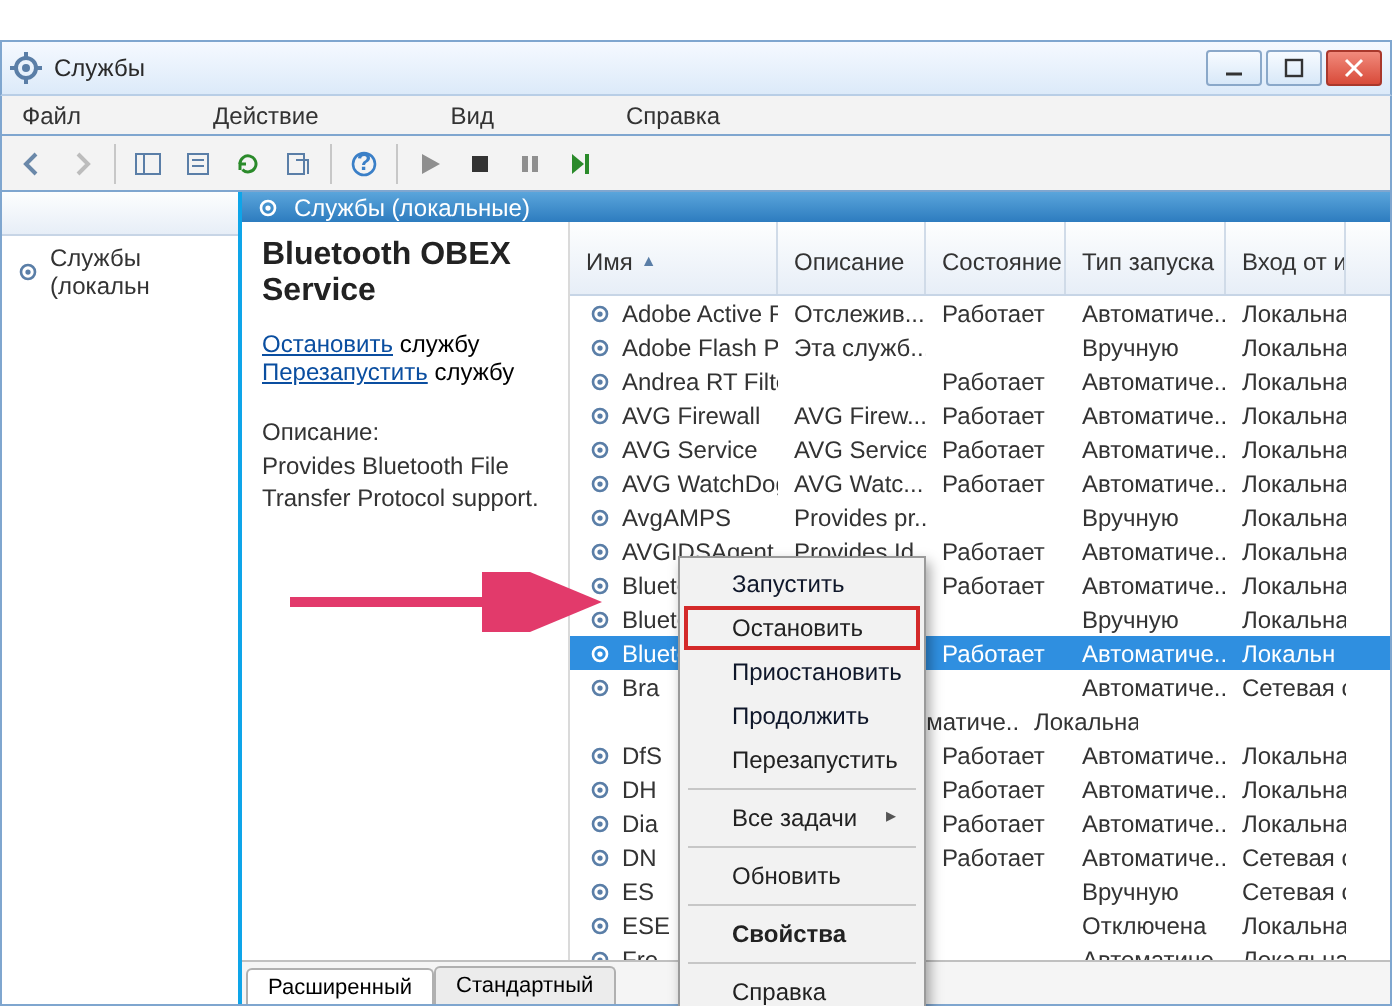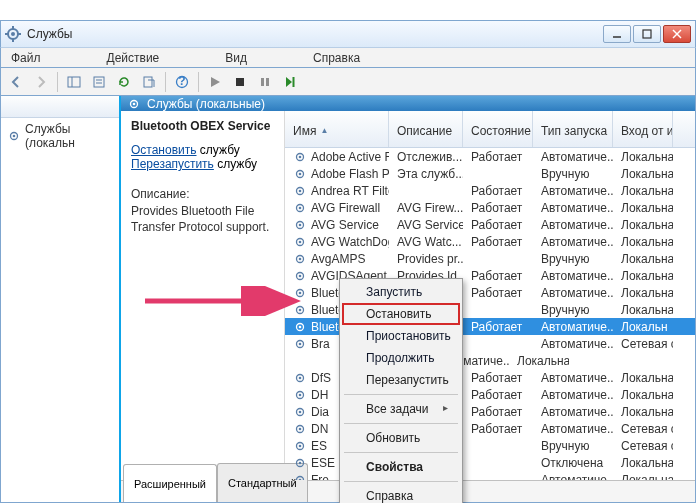--- a/index.html
+++ b/index.html
@@ -25,21 +25,21 @@
 
 
 .client { display: flex; height: 407px; border: 1px solid #7fa6cf; border-top: none; }
 .left { width: 120px; min-width: 120px; border-right: 2px solid #0ea5e9; overflow: hidden; }
 .left .treehdr { height: 22px; background: linear-gradient(#fdfefe,#e7eef7); border-bottom: 1px solid #c7d5e6; }
 .left .treeitem { padding: 4px 6px; display: flex; align-items: center; gap: 4px; color: #333; }
 .center { flex: 1; display: flex; flex-direction: column; overflow: hidden; }
 .chead { height: 15px; background: linear-gradient(#5aa5db,#2d7cbf); color: #fff; display: flex; align-items: center; gap: 6px; padding: 0 6px; }
 .cbody { flex: 1; display: flex; overflow: hidden; }
 .descpane { width: 164px; min-width: 164px; padding: 8px 10px; border-right: 1px solid #dadada; }
-.descpane h3 { font-size: 12px; font-weight: bold; margin-bottom: 10px; color: #222; }
+.descpane h3 { font-size: 16px; font-weight: bold; margin-bottom: 10px; color: #222; }
 .descpane a { color: #0a4ea0; text-decoration: underline; display: inline; }
 .descpane .lbl { margin-top: 16px; color: #333; }
 .descpane .desc { color: #333; margin-top: 2px; line-height: 1.35; }
 .listpane { flex: 1; overflow: hidden; position: relative; }
 .cols { display: flex; height: 37px; background: linear-gradient(#fdfefe,#e7eef7); border-bottom: 1px solid #c7d5e6; }
 .col { padding: 3px 8px 0; border-right: 1px solid #d0dbe8; color: #333; white-space: nowrap; overflow: hidden; display: flex; align-items: center; gap: 4px; }
 .rows { overflow: hidden; }
 .row { display: flex; height: 17px; align-items: center; }
 .row.sel { background: #2f8fe0; color: #fff; }
 .cell { padding: 0 8px; white-space: nowrap; overflow: hidden; text-overflow: ellipsis; color: #333; display: flex; align-items: center; gap: 4px; }
@@ -47,21 +47,21 @@
 
 
 .c0 { width: 104px; }
 .c1 { width: 74px; }
 .c2 { width: 70px; }
 .c3 { width: 80px; }
 .c4 { width: 60px; }
 
 
 .tabs { height: 22px; display: flex; align-items: flex-end; padding-left: 2px; background: #f5f5f5; border-top: 1px solid #c0c0c0; gap: 0; }
-.tab { padding: 13px 10px; border: 1px solid #b0b0b0; border-bottom: none; background: #f9f9f9; font-size: 11px; border-radius: 3px 3px 0 0; }
+.tab { padding: 3px 10px; border: 1px solid #b0b0b0; border-bottom: none; background: #f9f9f9; font-size: 11px; border-radius: 3px 3px 0 0; }
 .tab.active { background: #fff; position: relative; top: 1px;}
 .tab:not(.active) { background: #ececec; }
 
 
 .hscroll { height: 18px; border: 1px solid #7fa6cf; border-top: none; background: #f0f0f0; display: flex; align-items: center; }
 .hscroll .thumb { margin-left: 18px; width: 50px; height: 14px; background: linear-gradient(#e8eef5,#c7d8ea); border: 1px solid #9fb9d4; border-radius: 2px; }
 
 
 .svc-icon { width: 14px; height: 14px; flex-shrink: 0; }
 

